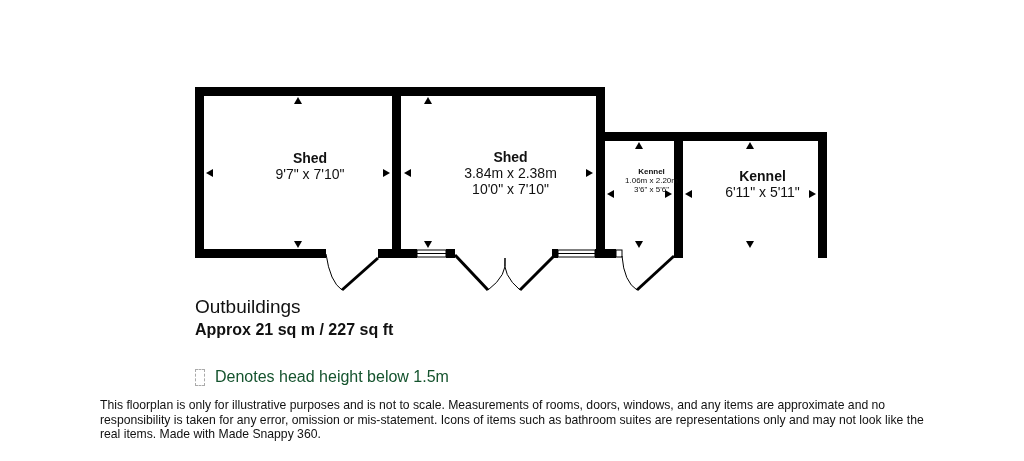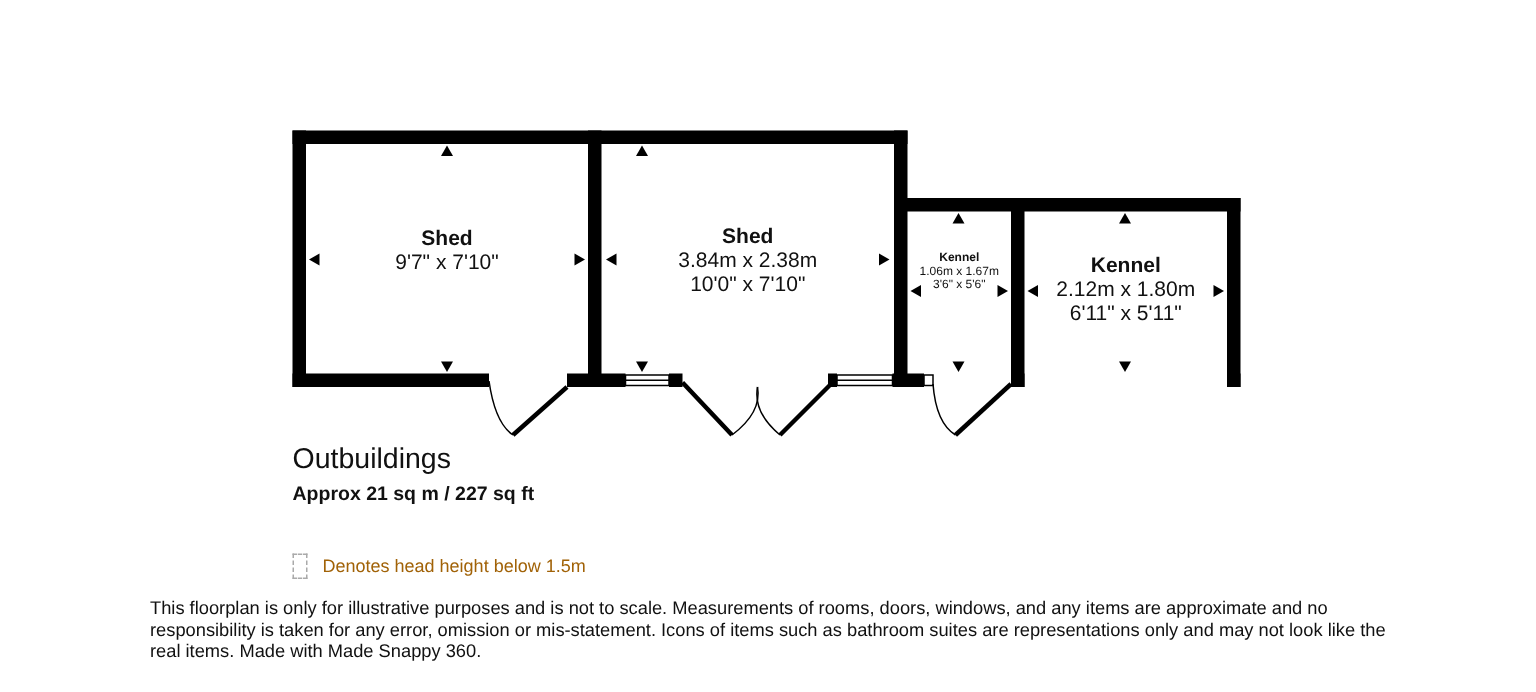--- a/index.html
+++ b/index.html
@@ -1,25 +1,25 @@
 <!DOCTYPE html>
 <html><head>
   <meta charset="utf-8">
   <style>
     html, body { margin: 0; padding: 0; background: #ffffff; }
     body { width: 1024px; height: 461px; position: relative; overflow: hidden;
            font-family: "Liberation Sans", sans-serif; color: #111; }
     #plan { position: absolute; left: 0; top: 0; width: 1024px; height: 461px; }
-    .room-label { position: absolute; text-align: center; line-height: 1.15; color: #111; }
+    .room-label { position: absolute; text-align: center; line-height: 1.15; color: #111; padding-left: 12px; }
     .room-name { font-weight: bold; }
     .title { position: absolute; left: 195px; top: 296px; font-size: 19px; color: #111; text-align: right; }
-    .area { position: absolute; left: 195px; top: 321px; font-size: 13px; font-weight: bold; color: #111; }
+    .area { position: absolute; left: 195px; top: 321px; font-size: 16px; font-weight: bold; color: #111; }
     .legend { position: absolute; left: 195px; top: 367px; height: 20px; display: flex; align-items: center; }
     .legend-box { width: 8px; height: 15px; border: 1px dashed #aaa; margin-right: 10px; }
-    .legend-text { font-size: 12px; color: #a16207; }
+    .legend-text { font-size: 16px; color: #14532d; }
     .disclaimer { position: absolute; left: 100px; top: 398px; width: 824px; 
                   font-size: 12.2px; line-height: 14.5px; color: #111; }
   </style>
 </head>
 <body>
 
 <svg id="plan" viewBox="0 0 1024 461" xmlns="http://www.w3.org/2000/svg">
   <g fill="#000">
 
     <rect x="195" y="87" width="410" height="9"></rect>
@@ -89,27 +89,26 @@
 </div>
 
 <div class="room-label" style="left:401px; top:149px; width:195px; font-size:14px;">
   <div class="room-name">Shed</div>
   <div>3.84m x 2.38m</div>
   <div>10'0" x 7'10"</div>
 </div>
 
 <div class="room-label" style="left:605px; top:167px; width:69px; font-size:8px;">
   <div class="room-name">Kennel</div>
-  <div>1.06m x 1.67m</div>
+  <div>1.06m x 2.20m</div>
   <div>3'6" x 5'6"</div>
 </div>
 
 <div class="room-label" style="left:683px; top:168px; width:135px; font-size:14px;">
   <div class="room-name">Kennel</div>
-  <div>2.12m x 1.80m</div>
   <div>6'11" x 5'11"</div>
 </div>
 
 <div class="title">Outbuildings</div>
 <div class="area">Approx 21 sq m / 227 sq ft</div>
 
 <div class="legend">
   <div class="legend-box"></div>
   <div class="legend-text">Denotes head height below 1.5m</div>
 </div>

